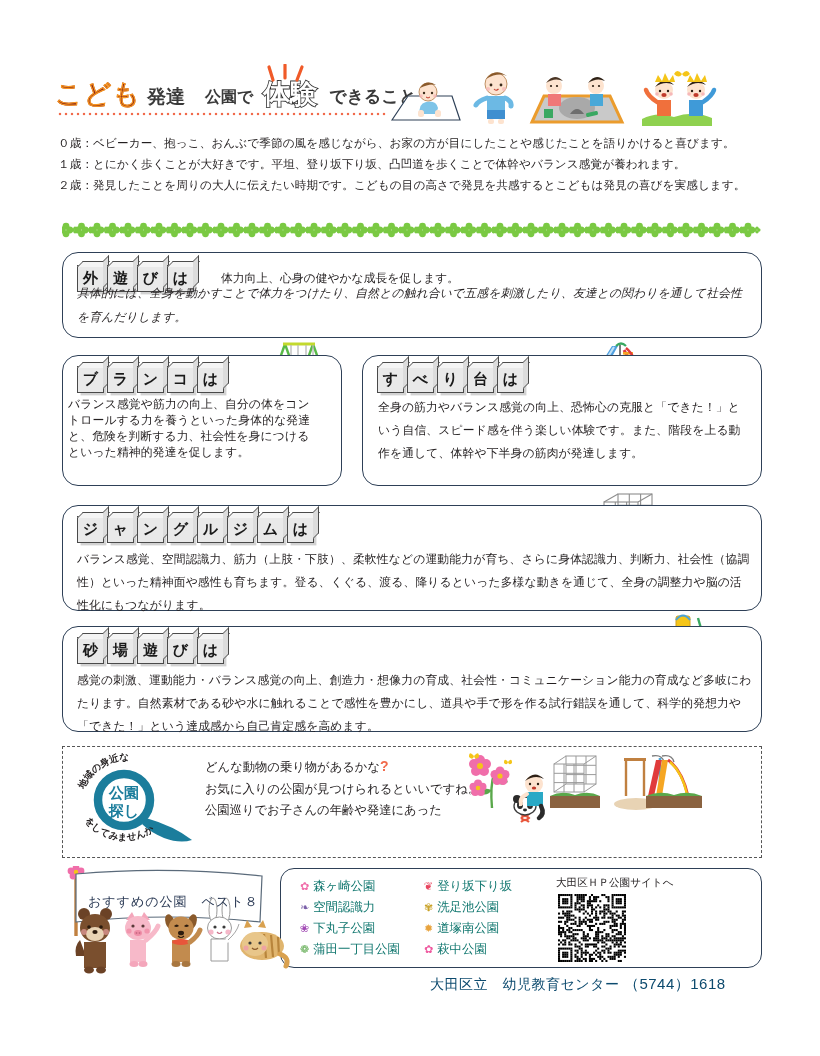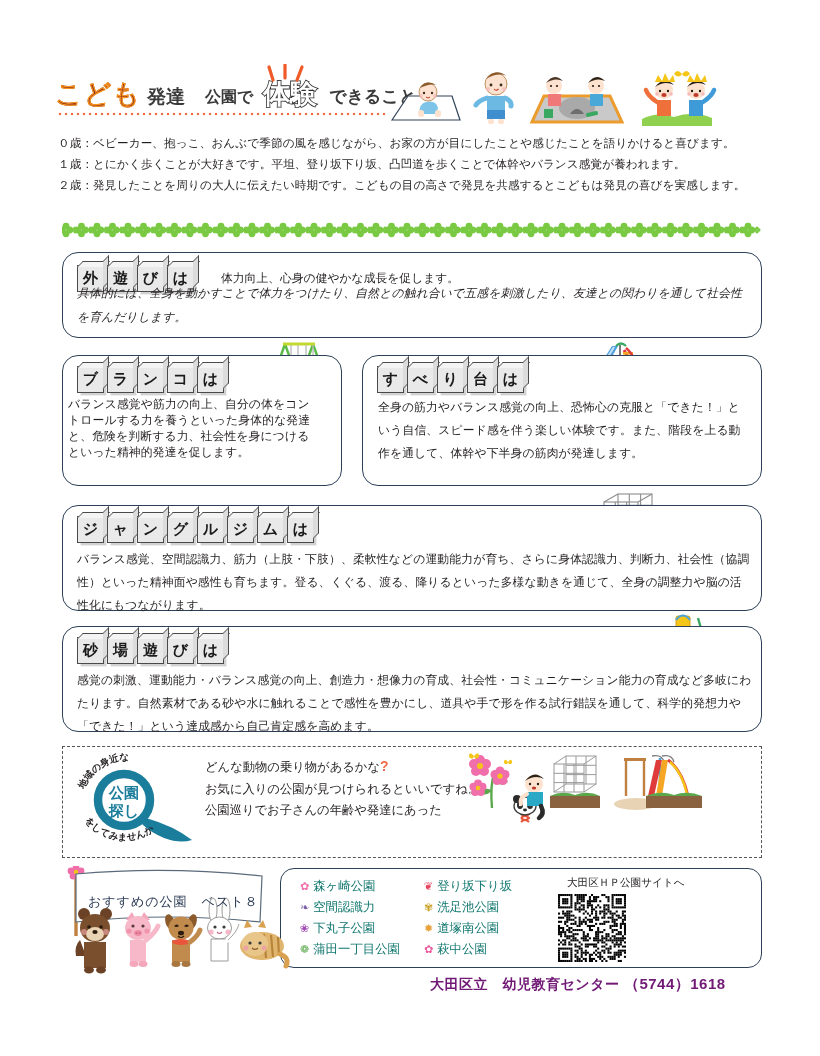--- a/index.html
+++ b/index.html
@@ -135,25 +135,25 @@
   .banner-text{
     position:absolute;left:88px;top:893px;font-size:13px;color:#2b3a55;
     letter-spacing:1px;white-space:nowrap;
   }
   .parklist{position:absolute;left:300px;top:876px;width:250px;}
   .plrow{display:flex;gap:0;height:21px;align-items:center;}
   .plcell{width:124px;display:flex;align-items:center;gap:4px;}
   .plcell .ic{font-size:11px;line-height:1;}
   .plcell .nm{font-size:12.4px;color:#0f766e;white-space:nowrap;}
   .qrblock{position:absolute;left:548px;top:876px;width:200px;text-align:left;}
-  .qrlabel{font-size:10.6px;color:#231f20;margin-left:19px;}
+  .qrlabel{font-size:10.6px;color:#231f20;margin-left:8px;}
   .qr{margin-top:4px;margin-left:10px;}
   .footer{
     position:absolute;left:430px;top:975px;
-    font-size:14px;font-weight:bold;color:#701a75;letter-spacing:0.5px;white-space:nowrap;text-align:center;
+    font-size:14px;font-weight:normal;color:#0c4a6e;letter-spacing:0.5px;white-space:nowrap;text-align:center;
   }
   .footer .tel{font-size:15px;}
 </style>
 </head>
 <body>
 
 <div class="page">
 
   <div class="header">
     <div class="title-line">

